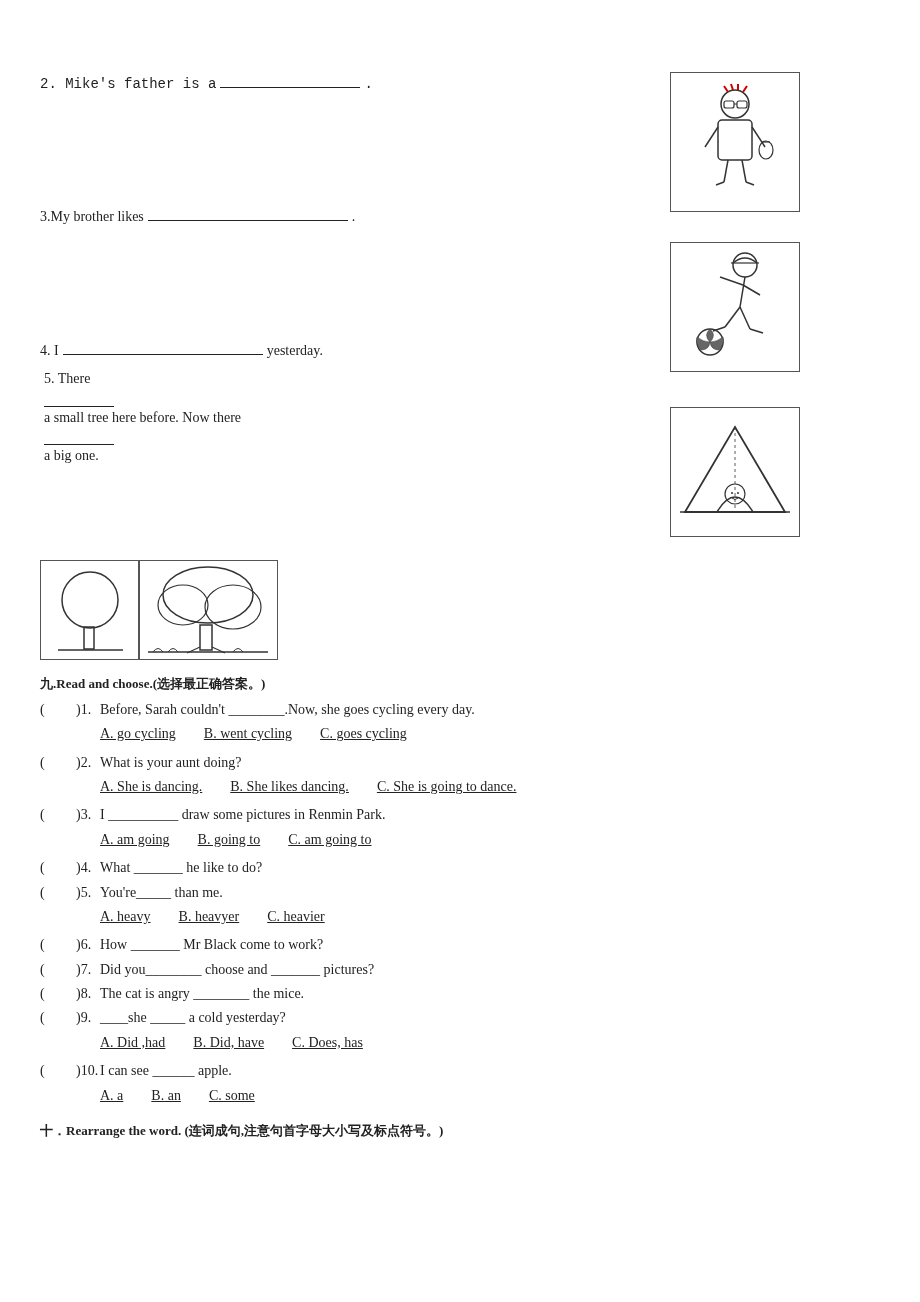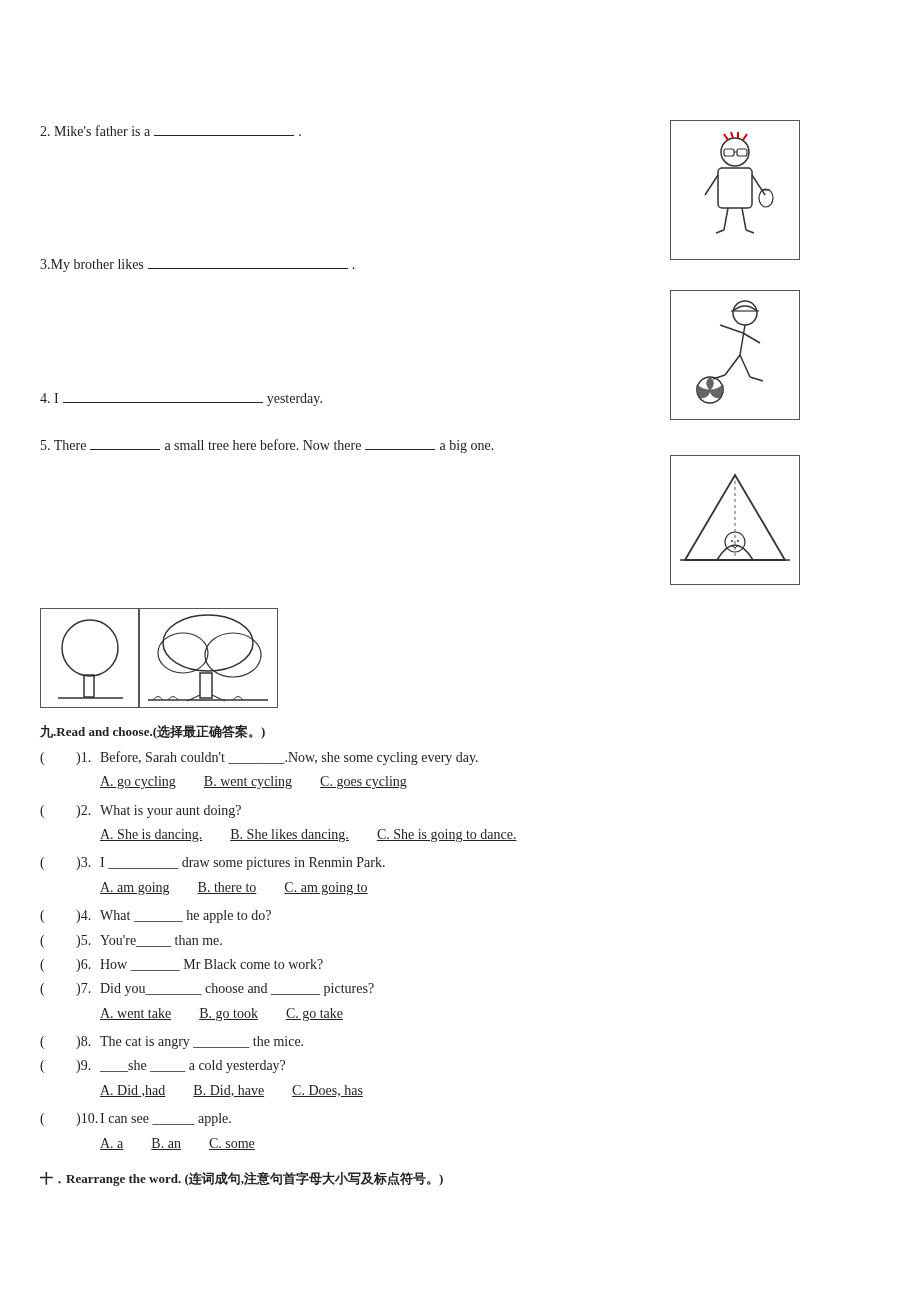--- a/index.html
+++ b/index.html
@@ -45,24 +45,24 @@
       display: inline-block;
       border-bottom: 1.5px solid #222;
       min-width: 120px;
       height: 16px;
       margin: 0 4px;
     }
     .blank-sm { min-width: 70px; }
     .blank-md { min-width: 140px; }
     .blank-lg { min-width: 200px; }
 
-    .row1 { margin-top: 100px; }
+    .row1 { margin-top: 52px; font-family: Liberation Mono, monospace; }
     .row2 { margin-top: 110px; }
     .row4 { margin-top: 110px; }
-    .row5 { margin-top: 24px; }
+    .row5 { margin-top: 6px; flex-direction: column; }
 
     .tree-images {
       display: flex;
       gap: 0px;
       margin-top: 8px;
       margin-bottom: 10px;
     }
     .tree-box {
       border: 1.5px solid #555;
       width: 100px;
@@ -240,68 +240,68 @@
   </div>
 
   <div class="mc-section">
     <div class="section-title">九.Read and choose.(选择最正确答案。)</div>
 
     <div id="mc-items-container">
         <div>
           <div class="mc-item">
             <span class="mc-paren">(</span>
             <span class="mc-num">)1.</span>
-            <span class="mc-text">Before, Sarah couldn't ________.Now, she some cycling every day.</span>
+            <span class="mc-text">Before, Sarah couldn't ________.Now, she goes cycling every day.</span>
           </div>
           <div class="mc-options"><span class="opt">A. go cycling</span><span class="opt">B. went cycling</span><span class="opt">C. goes cycling</span></div>
         </div>
         <div>
           <div class="mc-item">
             <span class="mc-paren">(</span>
             <span class="mc-num">)2.</span>
             <span class="mc-text">What is your aunt doing?</span>
           </div>
           <div class="mc-options"><span class="opt">A. She is dancing.</span><span class="opt">B. She likes dancing.</span><span class="opt">C. She is going to dance.</span></div>
         </div>
         <div>
           <div class="mc-item">
             <span class="mc-paren">(</span>
             <span class="mc-num">)3.</span>
             <span class="mc-text">I __________ draw some pictures in Renmin Park.</span>
           </div>
-          <div class="mc-options"><span class="opt">A. am going</span><span class="opt">B. there to</span><span class="opt">C. am going to</span></div>
+          <div class="mc-options"><span class="opt">A. am going</span><span class="opt">B. going to</span><span class="opt">C. am going to</span></div>
         </div>
         <div>
           <div class="mc-item">
             <span class="mc-paren">(</span>
             <span class="mc-num">)4.</span>
-            <span class="mc-text">What _______ he apple to do?</span>
+            <span class="mc-text">What _______ he like to do?</span>
           </div>
         </div>
         <div>
           <div class="mc-item">
             <span class="mc-paren">(</span>
             <span class="mc-num">)5.</span>
             <span class="mc-text">You're_____ than me.</span>
           </div>
+          <div class="mc-options"><span class="opt">A. heavy</span><span class="opt">B. heavyer</span><span class="opt">C. heavier</span></div>
         </div>
         <div>
           <div class="mc-item">
             <span class="mc-paren">(</span>
             <span class="mc-num">)6.</span>
             <span class="mc-text">How _______ Mr Black come to work?</span>
           </div>
         </div>
         <div>
           <div class="mc-item">
             <span class="mc-paren">(</span>
             <span class="mc-num">)7.</span>
             <span class="mc-text">Did you________ choose and _______ pictures?</span>
           </div>
-          <div class="mc-options"><span class="opt">A. went  take</span><span class="opt">B. go  took</span><span class="opt">C. go  take</span></div>
         </div>
         <div>
           <div class="mc-item">
             <span class="mc-paren">(</span>
             <span class="mc-num">)8.</span>
             <span class="mc-text">The cat is angry ________ the mice.</span>
           </div>
         </div>
         <div>
           <div class="mc-item">

